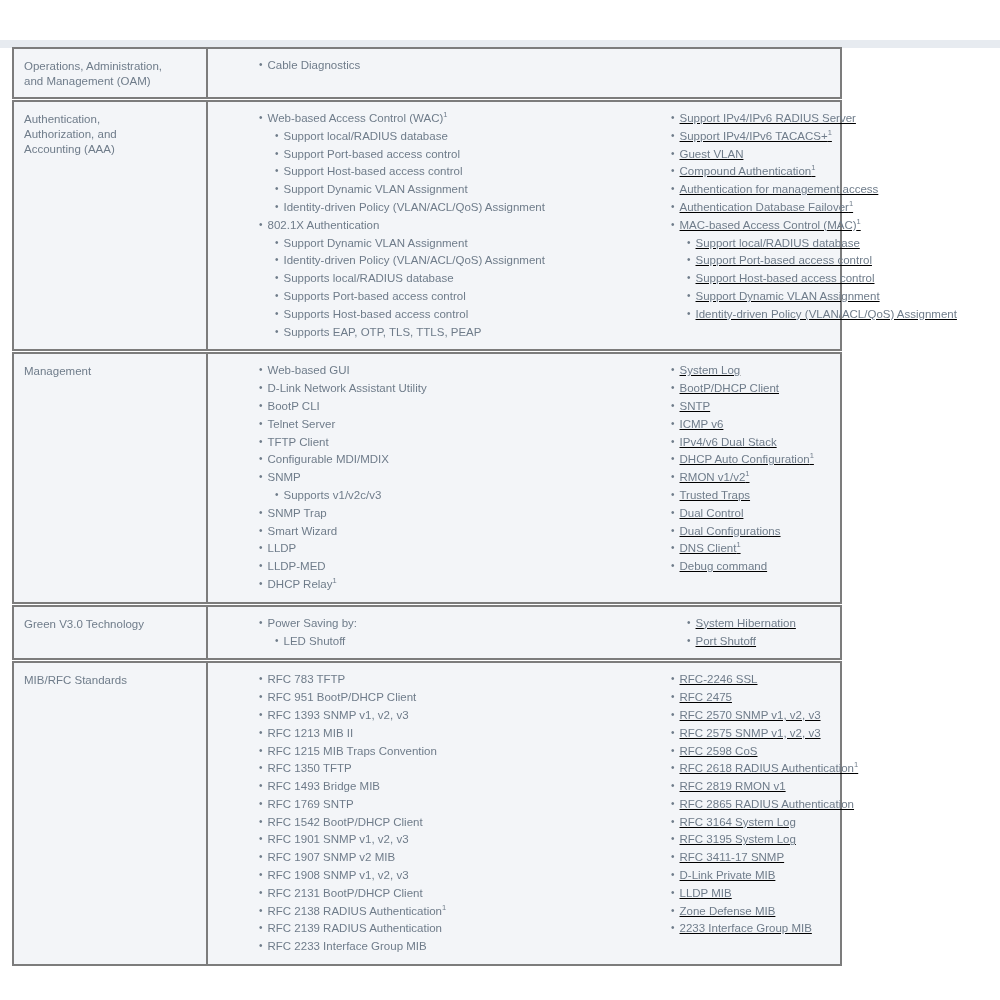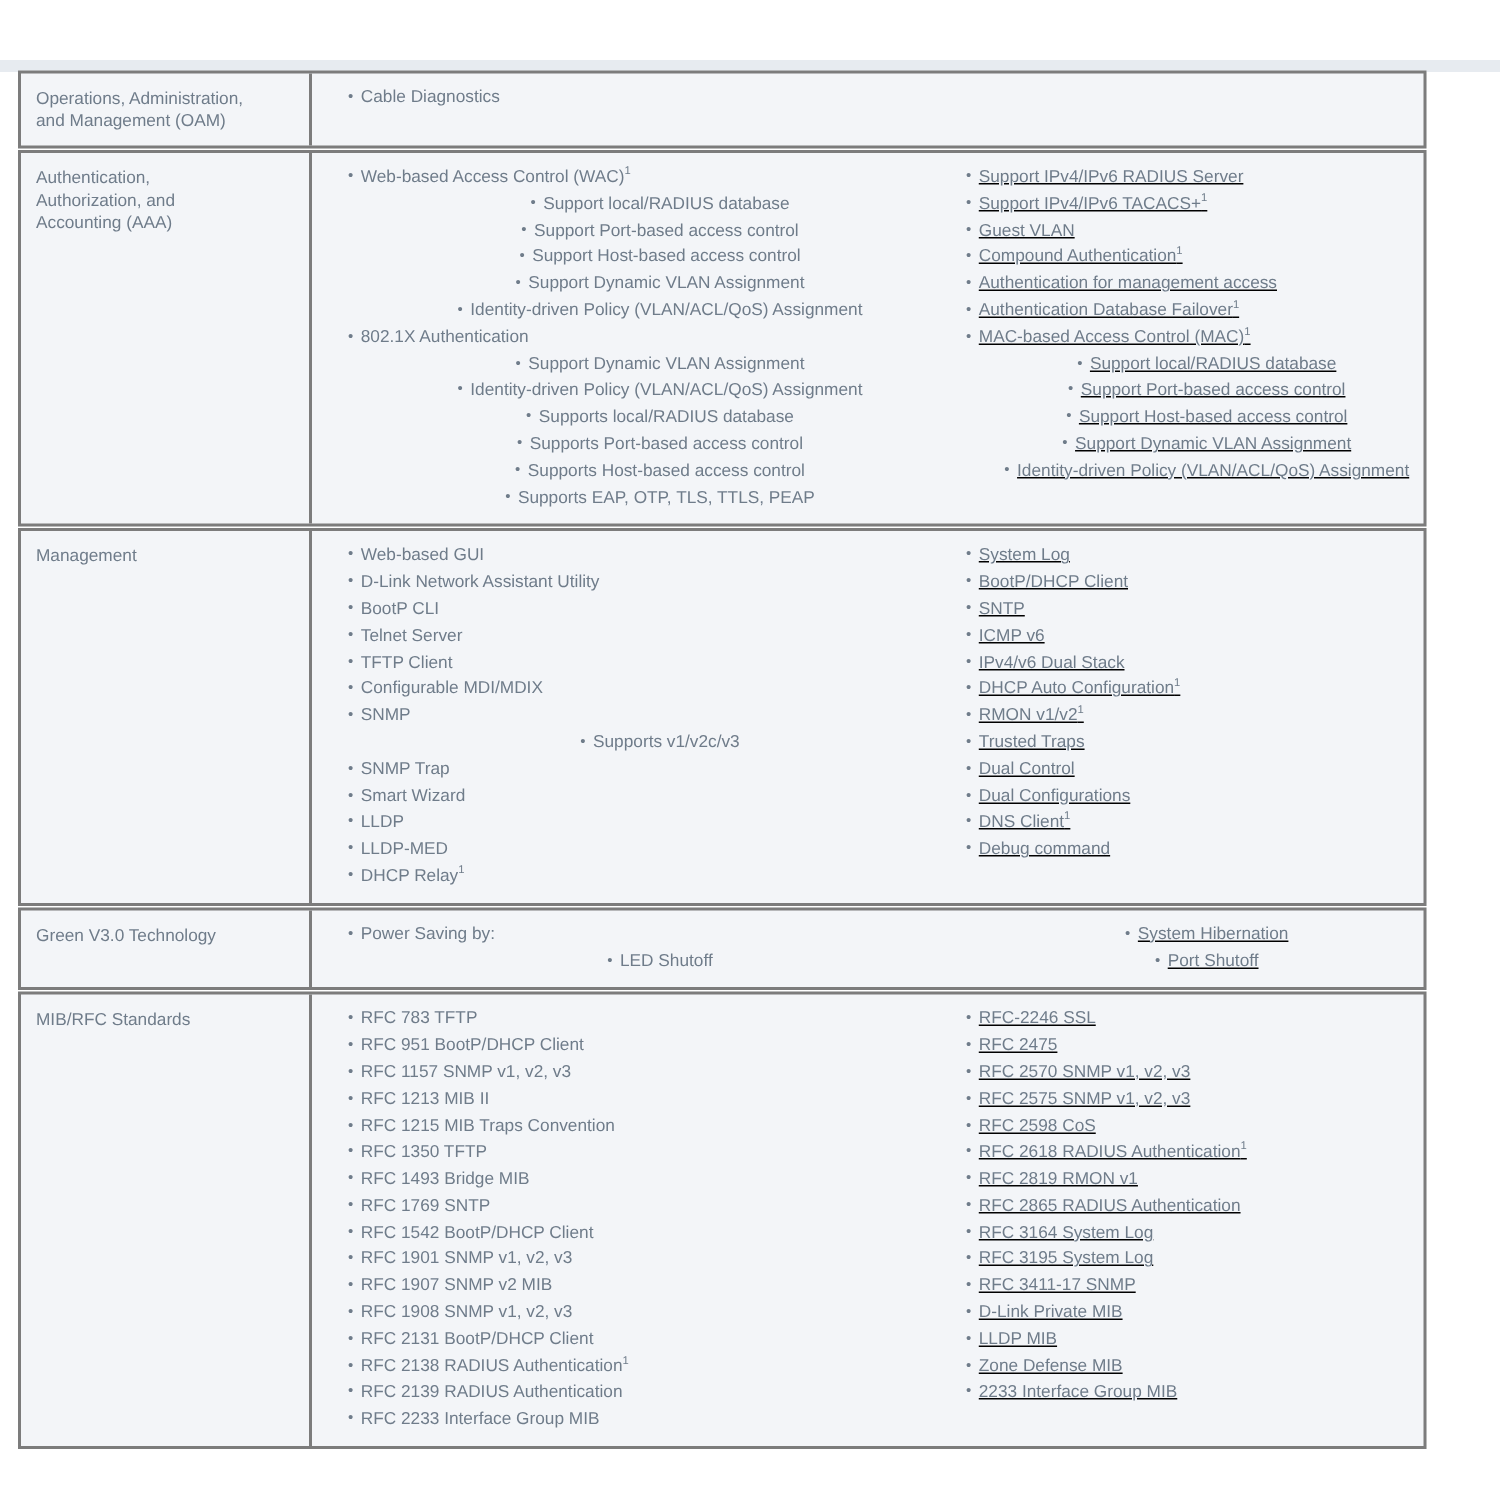--- a/index.html
+++ b/index.html
@@ -14,21 +14,21 @@
     width:1000px;height:1000px;position:relative;
     background:var(--page-bg);
     font-family:"Liberation Sans",sans-serif;
     -webkit-font-smoothing:antialiased;
   }
   .top-strip{
     position:absolute;left:0;top:40px;width:1000px;height:8px;
     background:var(--strip);
   }
   .spec-table{
-    position:absolute;left:12px;top:47px;width:939px;
+    position:absolute;left:12px;top:47px;width:830px;
   }
   .row{
     display:flex;
     background:var(--cell-bg);
     border:2px solid var(--border);
     box-sizing:border-box;
     margin-bottom:1px;
   }
   .row-0{min-height:50px}
   .row-1{min-height:243px}
@@ -37,31 +37,31 @@
   .row-4{min-height:300px}
   .row-label{
     flex:0 0 194px;width:194px;box-sizing:border-box;
     border-right:2px solid var(--border);
     padding:10px 36px 8px 10px;
     color:var(--text);
     font-size:11.5px;line-height:15px;
   }
   .row-content{
     flex:1;display:flex;align-items:flex-start;
-    padding:8px 0 8px 12px;box-sizing:border-box;
+    padding:8px 0 8px 0;box-sizing:border-box;margin-left:39px;
   }
   .col{box-sizing:border-box;padding-left:12px;}
   .col-left{flex:0 0 412px;width:412px;}
   .col-right{flex:1;text-decoration:underline;}
   .item{
     color:var(--text);
     font-size:11.5px;line-height:17.8px;
     white-space:nowrap;
   }
-  .item.level-2{padding-left:16px;text-align:center;}
+  .item.level-2{padding-left:16px;}
   .bullet{
     display:inline-block;
     font-size:10px;
     margin-right:5px;
     transform:translateY(-1px);
   }
   .item sup{
     font-size:7.5px;
     vertical-align:super;
     line-height:0;
@@ -166,21 +166,21 @@
         </div>
     </div>
   </div>
 
   <div class="row row-4">
     <div class="row-label">MIB/RFC Standards</div>
     <div class="row-content">
       <div class="col col-left">
           <div class="item level-1"><span class="bullet">•</span><span>RFC 783 TFTP</span></div>
           <div class="item level-1"><span class="bullet">•</span><span>RFC 951 BootP/DHCP Client</span></div>
-          <div class="item level-1"><span class="bullet">•</span><span>RFC 1157 SNMP v1, v2, v3</span></div>
+          <div class="item level-1"><span class="bullet">•</span><span>RFC 1393 SNMP v1, v2, v3</span></div>
           <div class="item level-1"><span class="bullet">•</span><span>RFC 1213 MIB II</span></div>
           <div class="item level-1"><span class="bullet">•</span><span>RFC 1215 MIB Traps Convention</span></div>
           <div class="item level-1"><span class="bullet">•</span><span>RFC 1350 TFTP</span></div>
           <div class="item level-1"><span class="bullet">•</span><span>RFC 1493 Bridge MIB</span></div>
           <div class="item level-1"><span class="bullet">•</span><span>RFC 1769 SNTP</span></div>
           <div class="item level-1"><span class="bullet">•</span><span>RFC 1542 BootP/DHCP Client</span></div>
           <div class="item level-1"><span class="bullet">•</span><span>RFC 1901 SNMP v1, v2, v3</span></div>
           <div class="item level-1"><span class="bullet">•</span><span>RFC 1907 SNMP v2 MIB</span></div>
           <div class="item level-1"><span class="bullet">•</span><span>RFC 1908 SNMP v1, v2, v3</span></div>
           <div class="item level-1"><span class="bullet">•</span><span>RFC 2131 BootP/DHCP Client</span></div>

